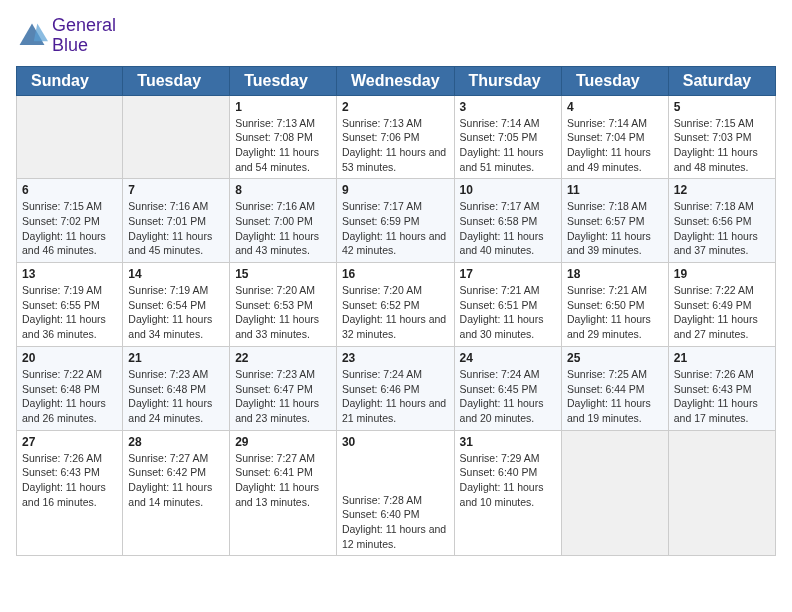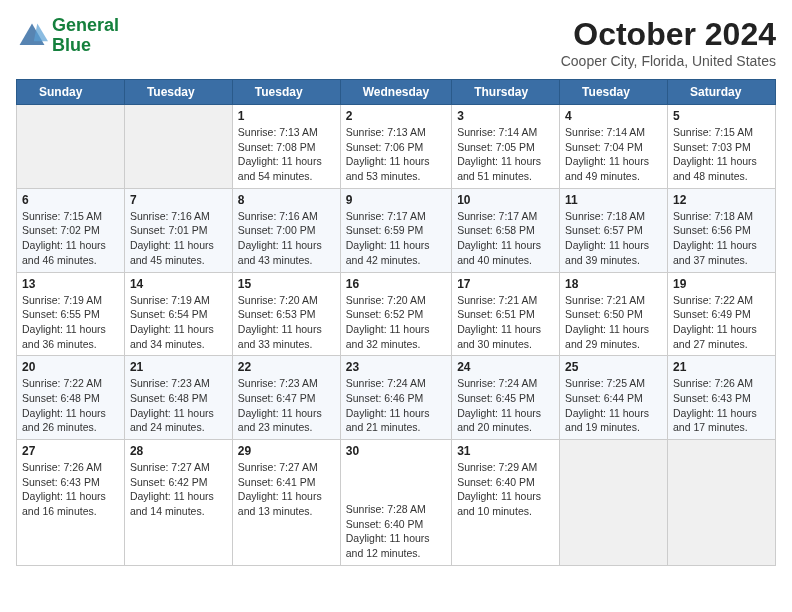--- a/index.html
+++ b/index.html
@@ -16,22 +16,22 @@
       align-items: flex-start;
       margin-bottom: 10px;
     }
     .logo {
       display: flex;
       align-items: center;
       gap: 4px;
     }
     .logo-text {
       font-size: 18px;
-      font-weight: bold;
-      color: #15803d;
+      font-weight: normal;
+      color: #4c1d95;
       line-height: 1.1;
     }
     .logo-text span {
       display: block;
     }
     .logo-icon {
       width: 32px;
       height: 32px;
     }
     .title-block {
@@ -47,23 +47,23 @@
       color: #555;
     }
     .calendar {
       width: 100%;
       border-collapse: collapse;
       font-size: 11px;
     }
     .calendar th {
       background: #3a6ea5;
       color: #fff;
-      padding: 5px 22px;
+      padding: 5px 14px;
       text-align: left;
-      font-size: 12px;
+      font-size: 16px;
       font-weight: bold;
       border: 1px solid #2a5a8a;
     }
     .calendar td {
       border: 1px solid #ccc;
       vertical-align: top;
       padding: 4px 5px;
       width: 108px;
       min-height: 80px;
       background: #fff;
@@ -96,24 +96,20 @@
   <div class="logo">
     <svg class="logo-icon" viewBox="0 0 36 36">
       <polygon points="18,4 32,28 4,28" fill="#3a6ea5" opacity="0.85"></polygon>
       <polygon points="24,4 36,24 20,24" fill="#5a9fd4" opacity="0.7"></polygon>
     </svg>
     <div class="logo-text">
       <span>General</span>
       <span>Blue</span>
     </div>
   </div>
-  <div class="title-block">
-    <div class="month-title">October 2024</div>
-    <div class="location">Cooper City, Florida, United States</div>
-  </div>
 </div>
 
 <table class="calendar">
   <thead>
     <tr id="weekday-header">
         <th>Sunday</th>
         <th>Tuesday</th>
         <th>Tuesday</th>
         <th>Wednesday</th>
         <th>Thursday</th>

